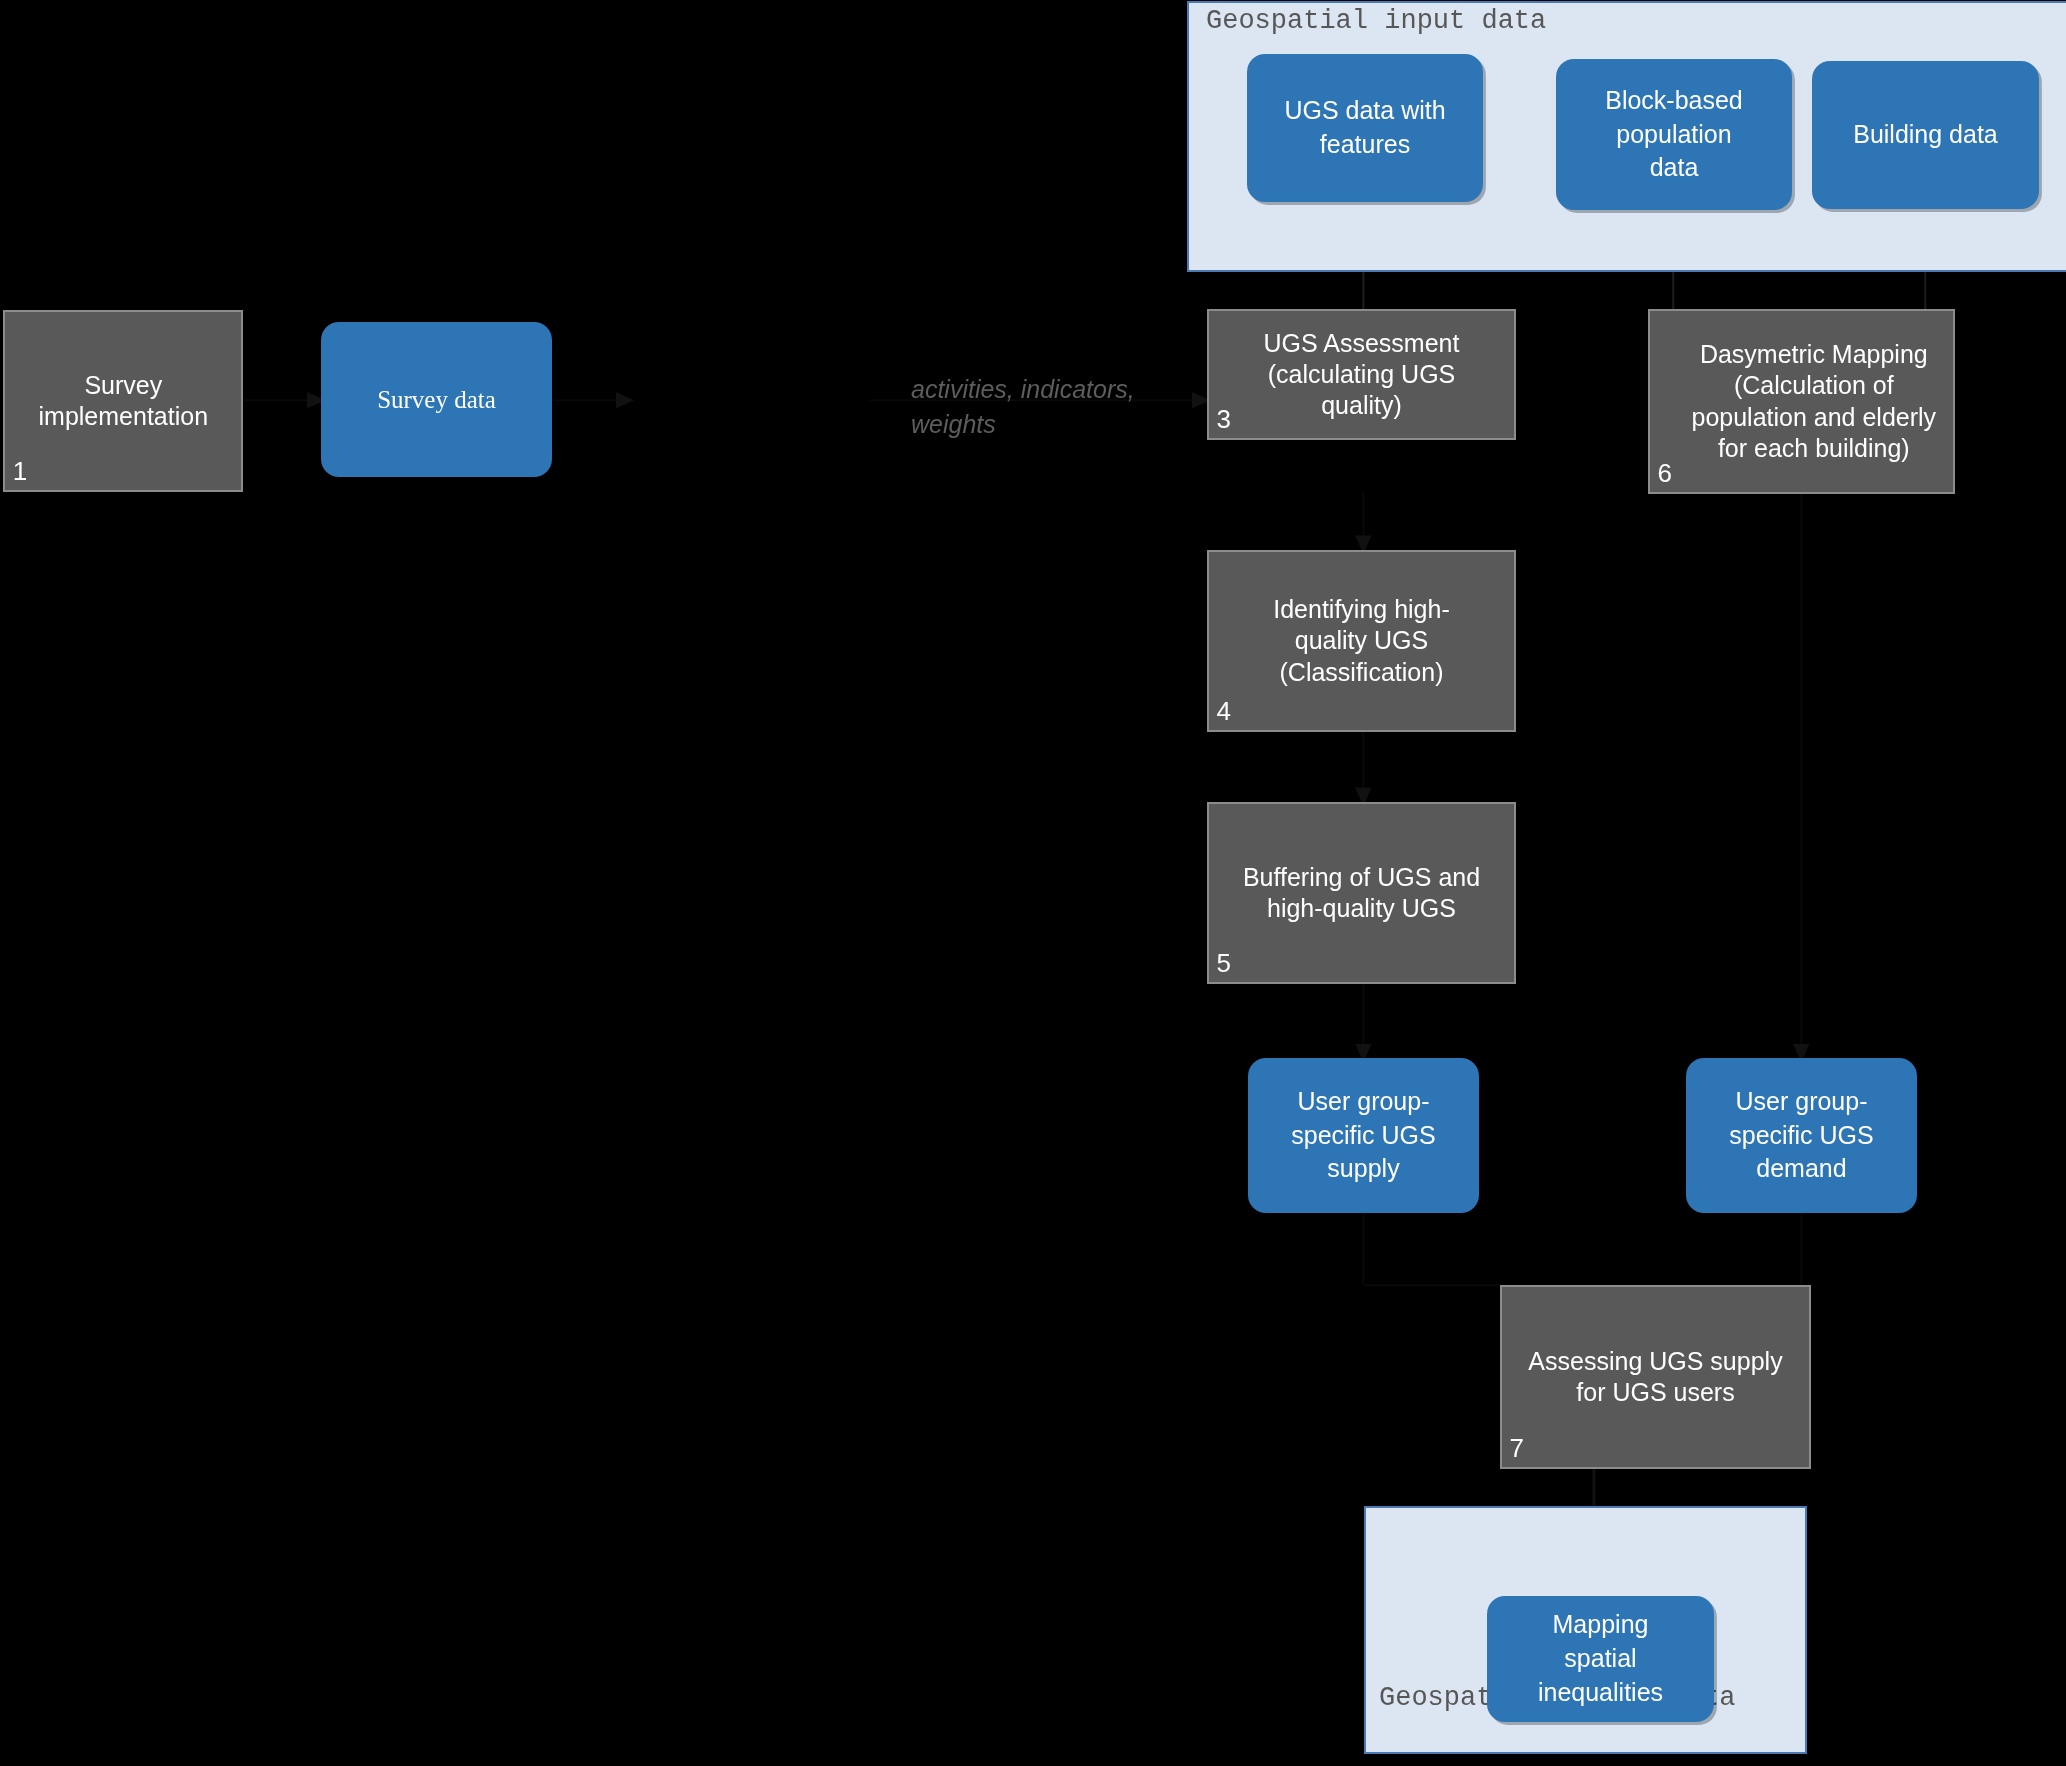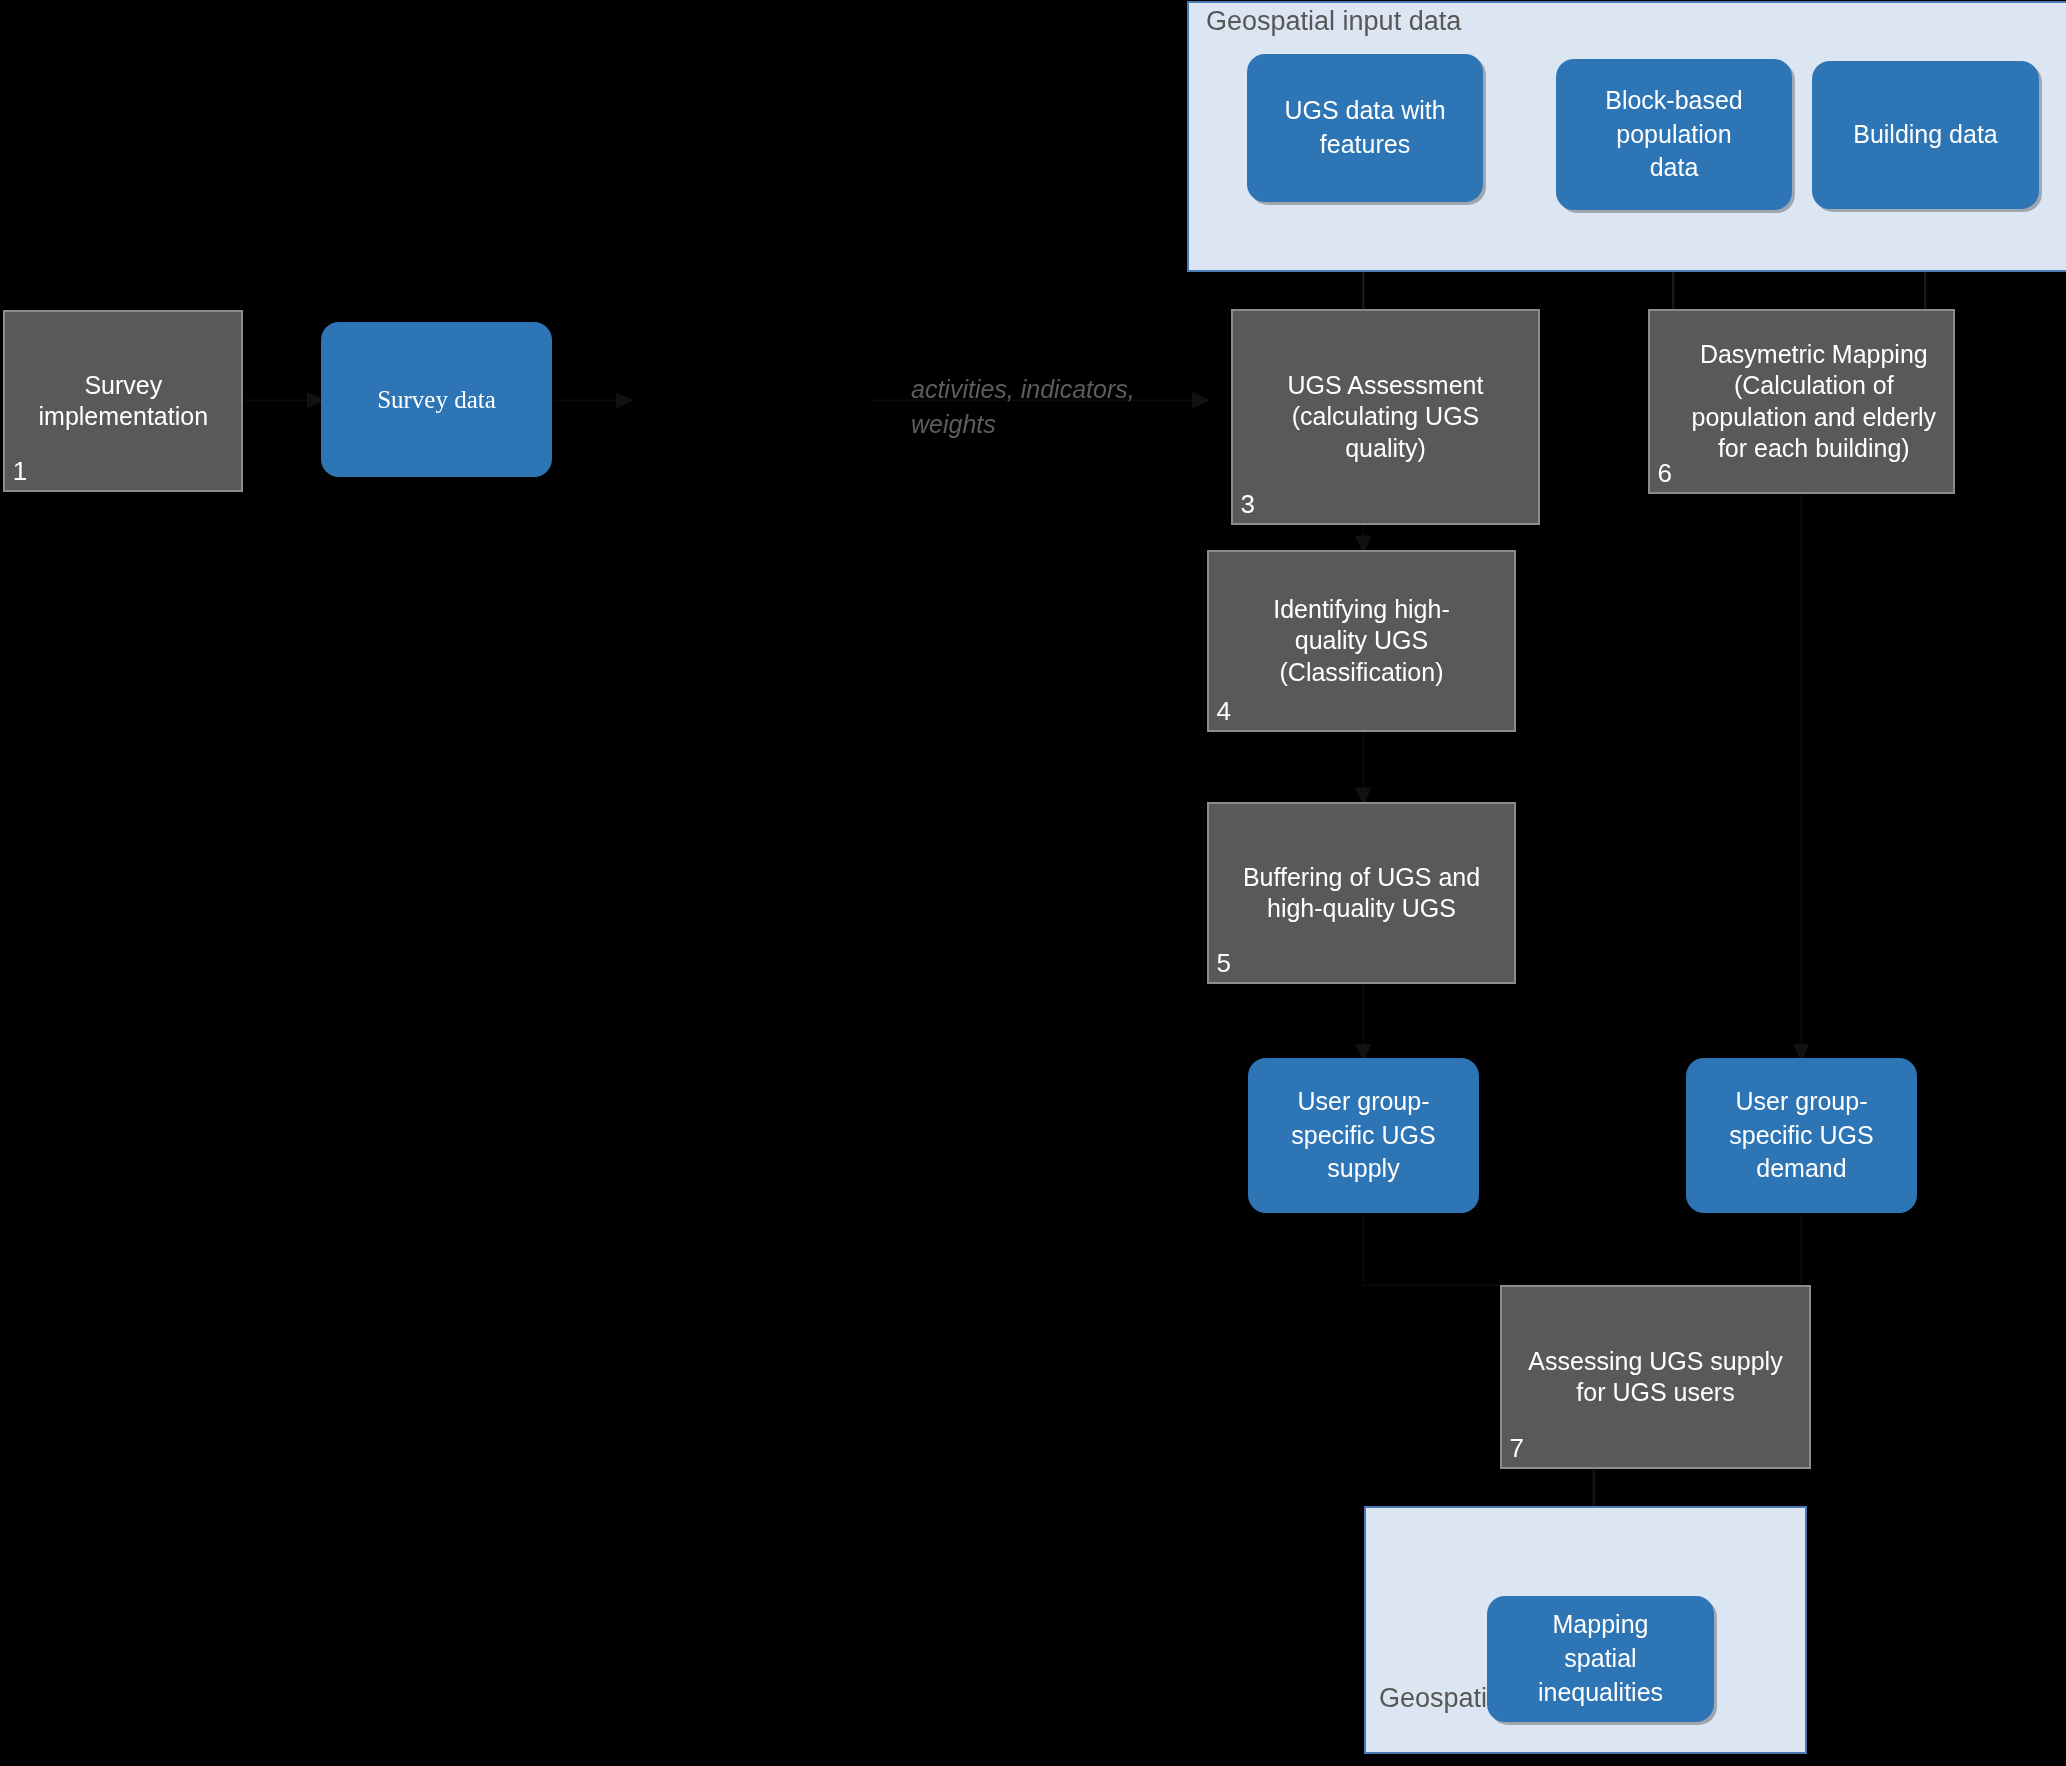--- a/index.html
+++ b/index.html
@@ -23,21 +23,21 @@
     background: #dce6f3;
     border: 2.1px solid #4a7ab5;
     box-sizing: border-box;
   }
   .group-label {
     position: absolute;
     color: #575757;
     font-size: 27px;
     line-height: 1.05;
     white-space: nowrap;
-    font-family: Liberation Sans, sans-serif;
+    font-family: Liberation Mono, monospace;
   }
 
   
   .proc-box {
     position: absolute;
     background: #595959;
     border: 2.5px solid #8c8c8c;
     box-sizing: border-box;
     color: #ffffff;
     font-size: 25px;
@@ -161,21 +161,21 @@
   </div>
 
   <div class="data-box" style="left:321px; top:322px; width:231px; height:155px;font-family:Liberation Serif, serif;">
     <span class="data-text">Survey data</span>
   </div>
 
 
   <div class="annotation" style="left:911px; top:372px; width:256px;">activities, indicators,
 weights</div>
 
-  <div class="proc-box" style="left:1207px; top:309px; width:309px; height:216px;margin-left:24px;">
+  <div class="proc-box" style="left:1207px; top:309px; width:309px; height:131px;">
     <span class="proc-text">UGS Assessment
 (calculating UGS
 quality)</span>
     <span class="step-num">3</span>
   </div>
 
   <div class="proc-box" style="left:1648px; top:309px; width:307px; height:185px;padding-left:32px;">
     <span class="proc-text">Dasymetric Mapping
 (Calculation of
 population and elderly

